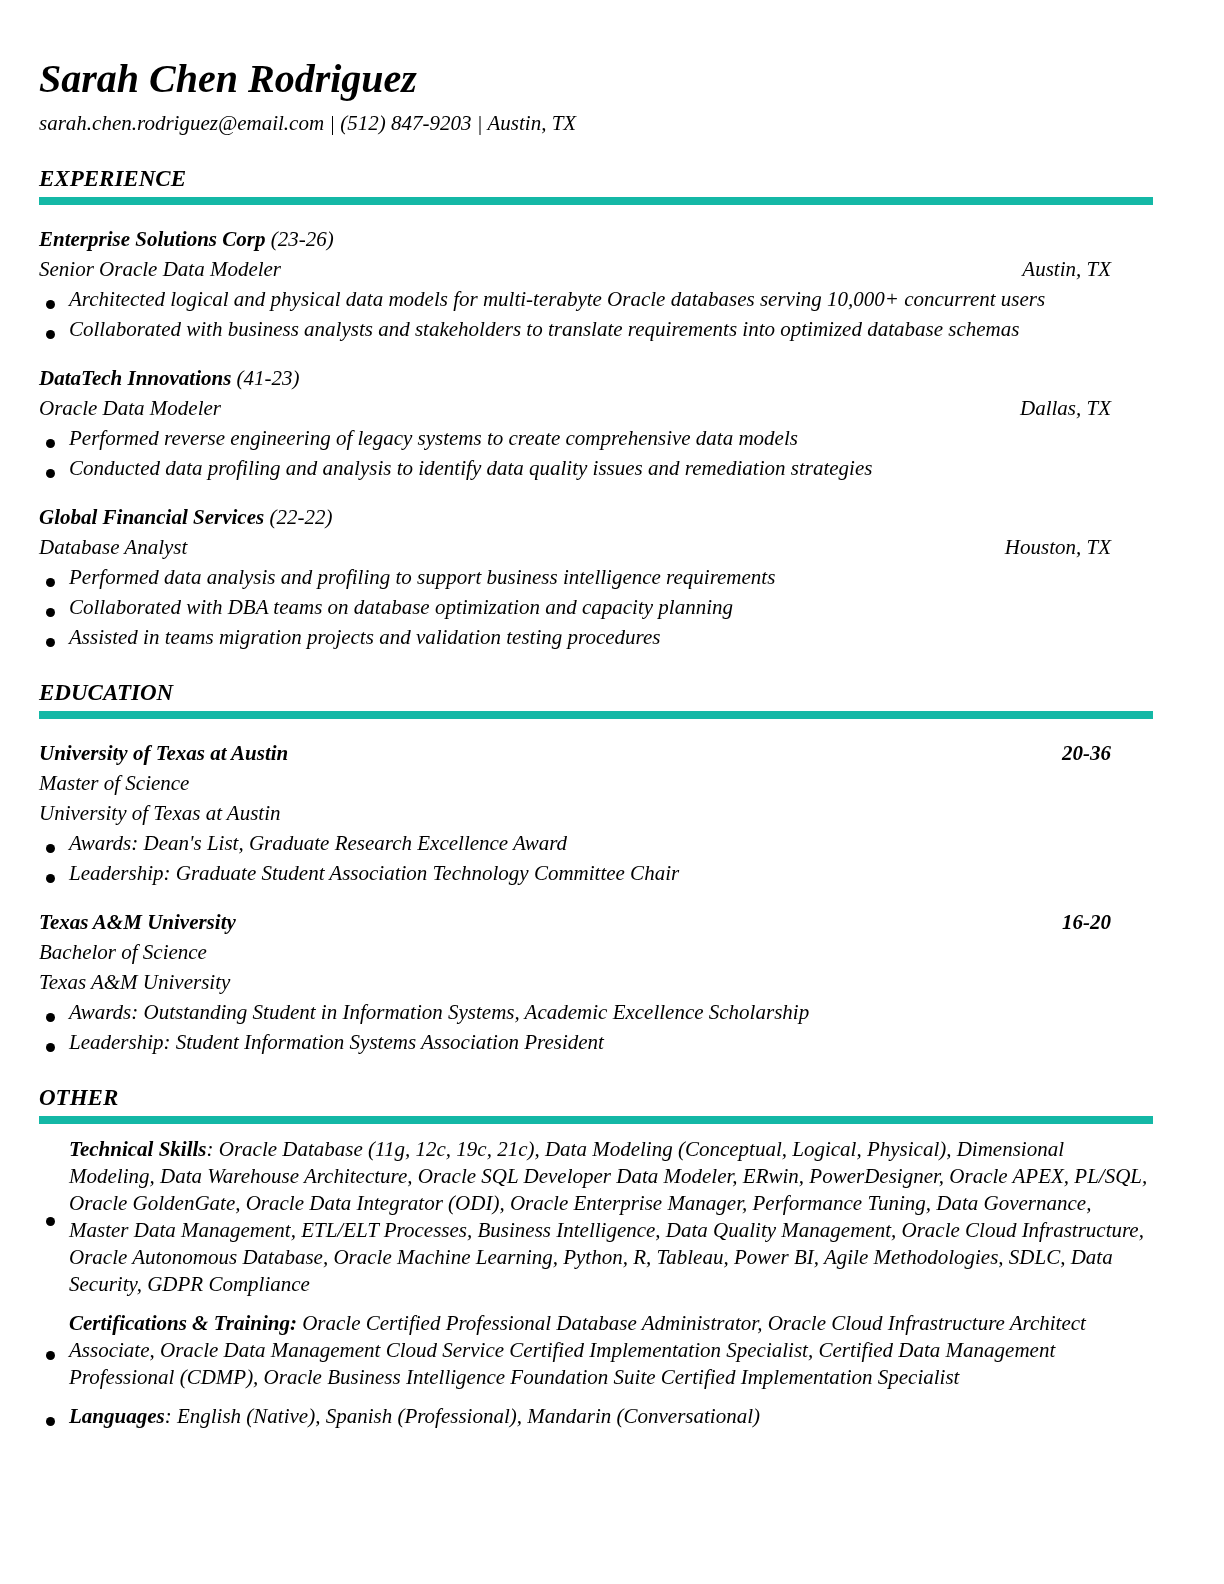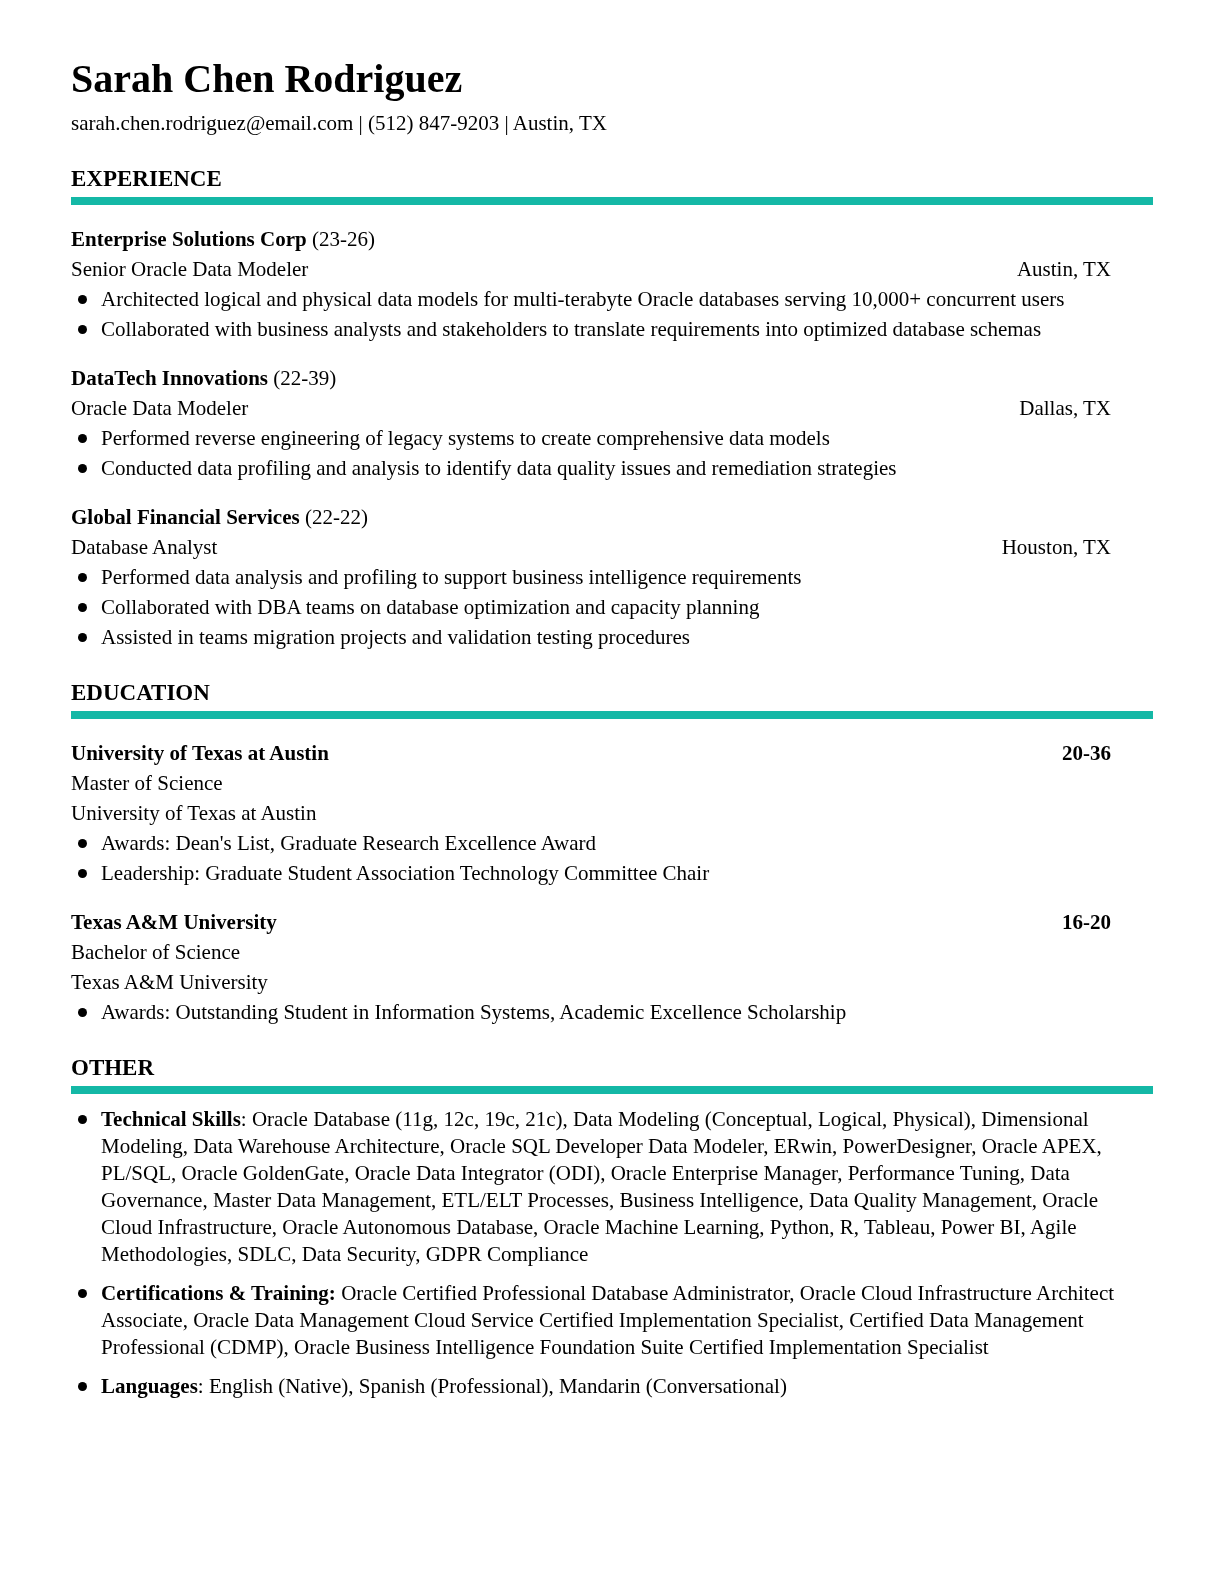--- a/index.html
+++ b/index.html
@@ -3,39 +3,39 @@
 <meta charset="utf-8">
 <style>
   * { box-sizing: border-box; }
   html, body { margin: 0; padding: 0; }
   body {
     width: 1224px; height: 1584px;
     background: #ffffff; color: #000000;
     font-family: "Liberation Serif", serif;
     font-size: 21px;
   }
-  .page { width: 1224px; height: 1232px; padding: 56px 71px 40px 71px; }
+  .page { width: 1224px; height: 1232px; padding: 56px 71px 40px 39px; font-style: italic; }
 
   .name { font-size: 40px; font-weight: bold; line-height: 1.15; margin: 0 0 6px 0; }
   .contact { line-height: 30px; margin-bottom: 20px; }
 
   .section-title {
     font-size: 23px; font-weight: bold;
     border-bottom: 8px solid #14b8a6;
     padding-bottom: 5px; margin-top: 28px;
   }
 
   .entry { margin-top: 19px; }
   .row { line-height: 30px; }
   .two-col { display: flex; justify-content: space-between; }
   .right-col { text-align: left; padding-right: 42px; white-space: nowrap; }
   .bold { font-weight: bold; }
 
   .bullets { margin: 0; padding: 0; list-style: none; }
-  .bullet { display: flex; line-height: 30px; }
+  .bullet { display: flex; line-height: 30px; align-items: center; }
   .dot {
     flex: 0 0 auto; width: 9px; height: 9px; border-radius: 50%;
     background: #000; margin: 11px 14px 0 7px;
   }
   .bullet-text { flex: 1; }
 
   .other-section .bullet { line-height: 27px; margin-top: 12px; }
   .other-section .dot { margin-top: 9px; }
 </style>
 </head>
@@ -65,21 +65,21 @@
       <li class="bullet">
           <span class="dot"></span>
           <span class="bullet-text">Collaborated with business analysts and stakeholders to translate requirements into optimized database schemas</span>
         </li>
     </ul>
   </div>
 
   <div class="entry">
     <div class="row">
       <span class="bold">DataTech Innovations</span>
-      <span>(22-39)</span>
+      <span>(41-23)</span>
     </div>
     <div class="row two-col">
       <span>Oracle Data Modeler</span>
       <span class="right-col">Dallas, TX</span>
     </div>
     <ul class="bullets">
       <li class="bullet">
           <span class="dot"></span>
           <span class="bullet-text">Performed reverse engineering of legacy systems to create comprehensive data models</span>
         </li>
@@ -141,20 +141,24 @@
       <span class="bold">Texas A&amp;M University</span>
       <span class="right-col bold">16-20</span>
     </div>
     <div class="row">Bachelor of Science</div>
     <div class="row">Texas A&amp;M University</div>
     <ul class="bullets">
       <li class="bullet">
           <span class="dot"></span>
           <span class="bullet-text">Awards: Outstanding Student in Information Systems, Academic Excellence Scholarship</span>
         </li>
+      <li class="bullet">
+          <span class="dot"></span>
+          <span class="bullet-text">Leadership: Student Information Systems Association President</span>
+        </li>
     </ul>
   </div>
 
   <div class="other-section">
     <div class="section-title">OTHER</div>
     <ul class="bullets entry">
       <li class="bullet">
           <span class="dot"></span>
           <span class="bullet-text"><span class="bold">Technical Skills</span><span>: Oracle Database (11g, 12c, 19c, 21c), Data Modeling (Conceptual, Logical, Physical), Dimensional Modeling, Data Warehouse Architecture, Oracle SQL Developer Data Modeler, ERwin, PowerDesigner, Oracle APEX, PL/SQL, Oracle GoldenGate, Oracle Data Integrator (ODI), Oracle Enterprise Manager, Performance Tuning, Data Governance, Master Data Management, ETL/ELT Processes, Business Intelligence, Data Quality Management, Oracle Cloud Infrastructure, Oracle Autonomous Database, Oracle Machine Learning, Python, R, Tableau, Power BI, Agile Methodologies, SDLC, Data Security, GDPR Compliance</span></span>
         </li>

